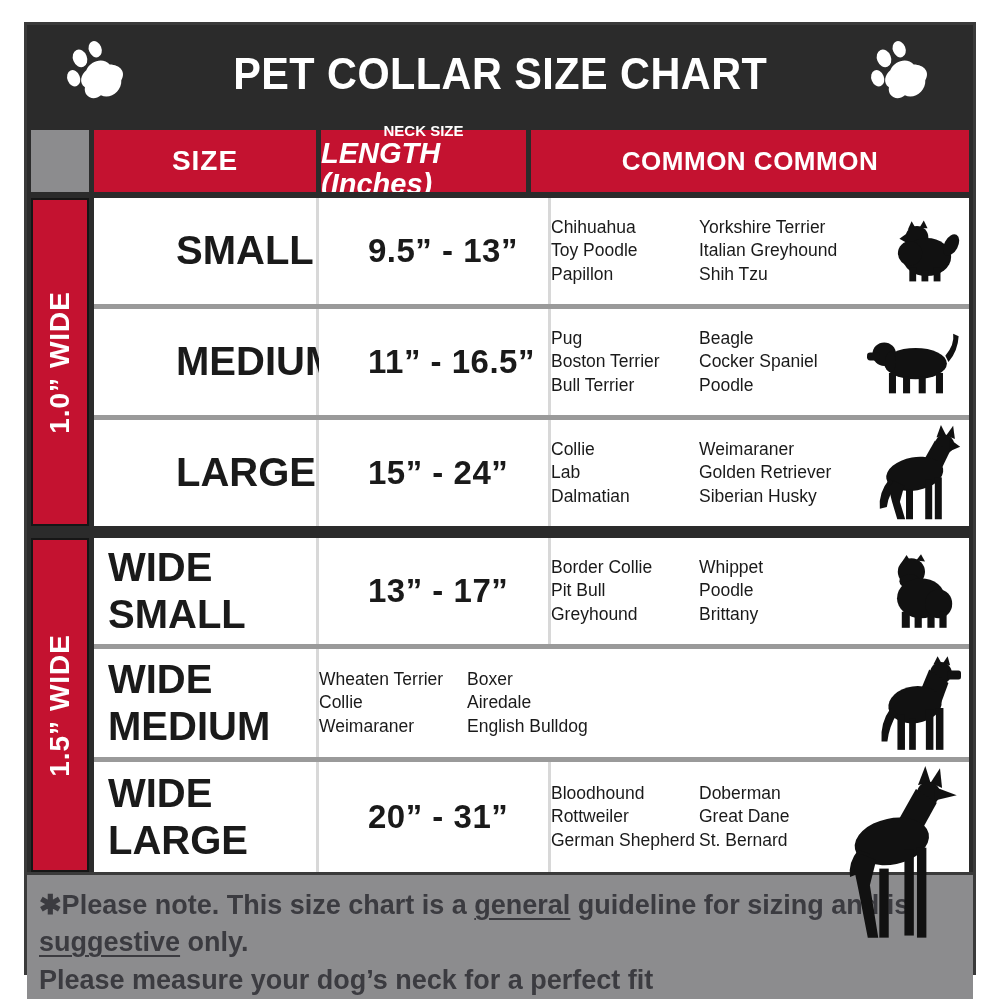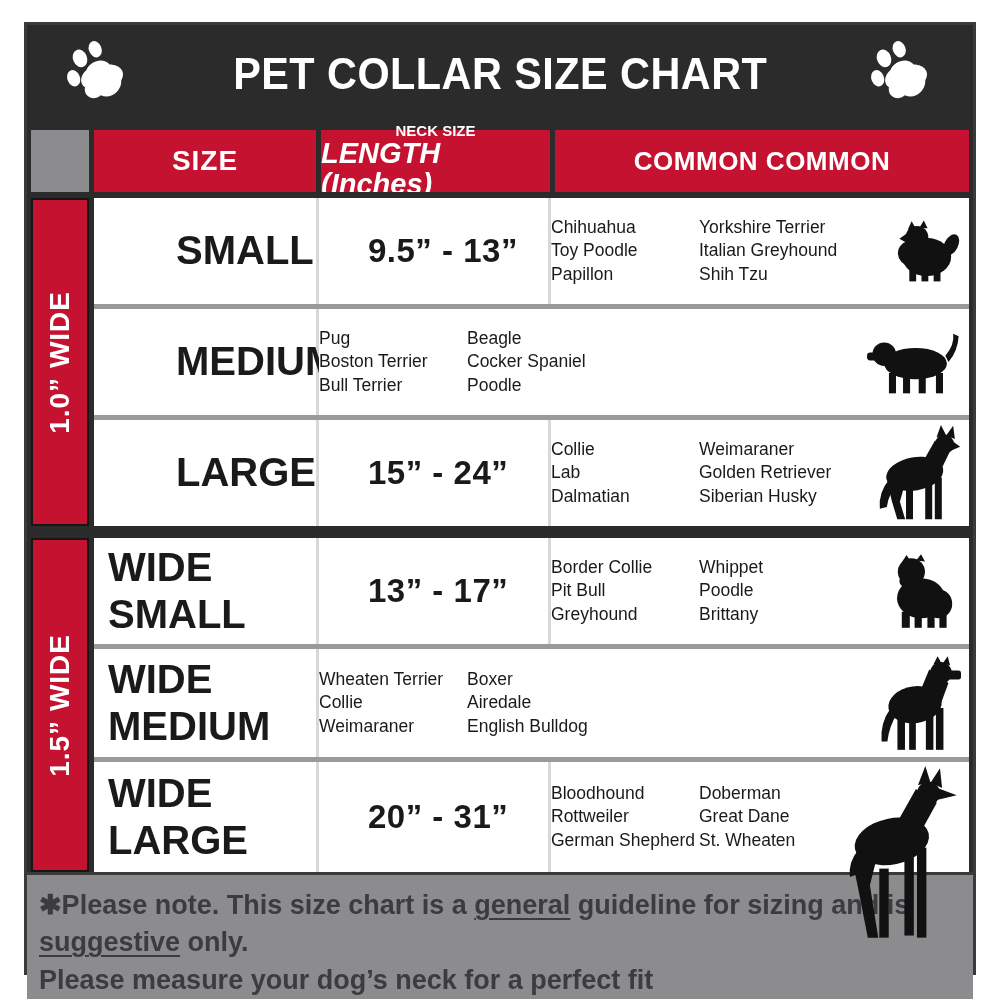--- a/index.html
+++ b/index.html
@@ -20,21 +20,21 @@
   .strip-gray { height:62px; background:#8c8c8e; flex:none; }
   .strip-red { background:#c41230; border:2px solid #161616; display:flex; align-items:center; justify-content:center; flex:none; }
   .strip-red.s1 { height:328px; margin-top:6px; }
   .strip-red.s2 { height:334px; margin-top:12px; }
   .strip-label { writing-mode:vertical-rl; transform:rotate(180deg); color:#ffffff; font-weight:bold; font-size:28px; letter-spacing:1px; white-space:nowrap; }
 
   .main-col { flex:1; display:flex; flex-direction:column; }
   .head-row { height:62px; flex:none; display:flex; gap:5px; background:#2b2b2b; }
   .hc { background:#c41230; color:#ffffff; display:flex; align-items:center; justify-content:center; font-weight:bold; }
   .hc.size { width:222px; flex:none; font-size:28px; letter-spacing:1px; }
-  .hc.len { width:229px; flex:none; flex-direction:column; line-height:1.05; }
+  .hc.len { width:205px; flex:none; flex-direction:column; line-height:1.05; }
   .hc.len .small { font-size:15px; font-weight:bold; }
   .hc.len .big { font-size:29px;font-style:italic; }
   .hc.breeds { flex:1; font-size:26px; letter-spacing:0.5px; }
 
   .gap6 { height:6px; background:#2b2b2b; flex:none; }
   .div-gray { height:5px; background:#9a9a9a; flex:none; }
   .div-dark { height:12px; background:#2b2b2b; flex:none; }
 
   .t-row { display:flex; gap:3px; background:#d8d8d8; flex:none;border-radius:21px; }
   .t-row.h106 { height:106px; } .t-row.h108 { height:108px; } .t-row.h110 { height:110px; }
@@ -126,20 +126,21 @@
                   <rect x="48" y="68" width="9" height="14"></rect>
                   <rect x="64" y="64" width="9" height="18"></rect>
               </svg>
             </div>
           </div>
         </div>
         <div class="div-gray"></div>
 
         <div class="t-row h106">
           <div class="c c-size pad-one">MEDIUM</div>
+          <div class="c c-len">11” - 16.5”</div>
           <div class="c c-breeds">
             <div class="bcol">Pug
 Boston Terrier
 Bull Terrier</div>
             <div class="bcol second">Beagle
 Cocker Spaniel
 Poodle</div>
             <div class="dogwrap">
               <svg class="dog" width="94" height="66" viewBox="0 0 120 84">
                 <path d="M100,34 Q112,20 110,6 L117,9 Q116,28 104,42 Z"></path>
@@ -247,21 +248,21 @@
         <div class="t-row h110">
           <div class="c c-size pad-two">WIDE
 LARGE</div>
           <div class="c c-len">20” - 31”</div>
           <div class="c c-breeds">
             <div class="bcol">Bloodhound
 Rottweiler
 German Shepherd</div>
             <div class="bcol second">Doberman
 Great Dane
-St. Wheaten</div>
+St. Bernard</div>
             <div class="dogwrap dob">
               <svg class="dog" width="136" height="178" viewBox="0 0 130 170">
                 <polygon points="87,18 94,0 99,16"></polygon>
                   <polygon points="99,16 108,2 110,21"></polygon>
                 <circle cx="97" cy="26" r="11"></circle>
                 <polygon points="103,20 124,28 103,33"></polygon>
                 <polygon points="85,22 105,35 88,66 67,54"></polygon>
                 <ellipse cx="62" cy="72" rx="36" ry="22" transform="rotate(-12 62 72)"></ellipse>
                 <path d="M30,80 Q20,92 22,106 L30,103 Q32,92 41,84 Z"></path>
                 <rect x="86" y="78" width="9" height="86"></rect>

